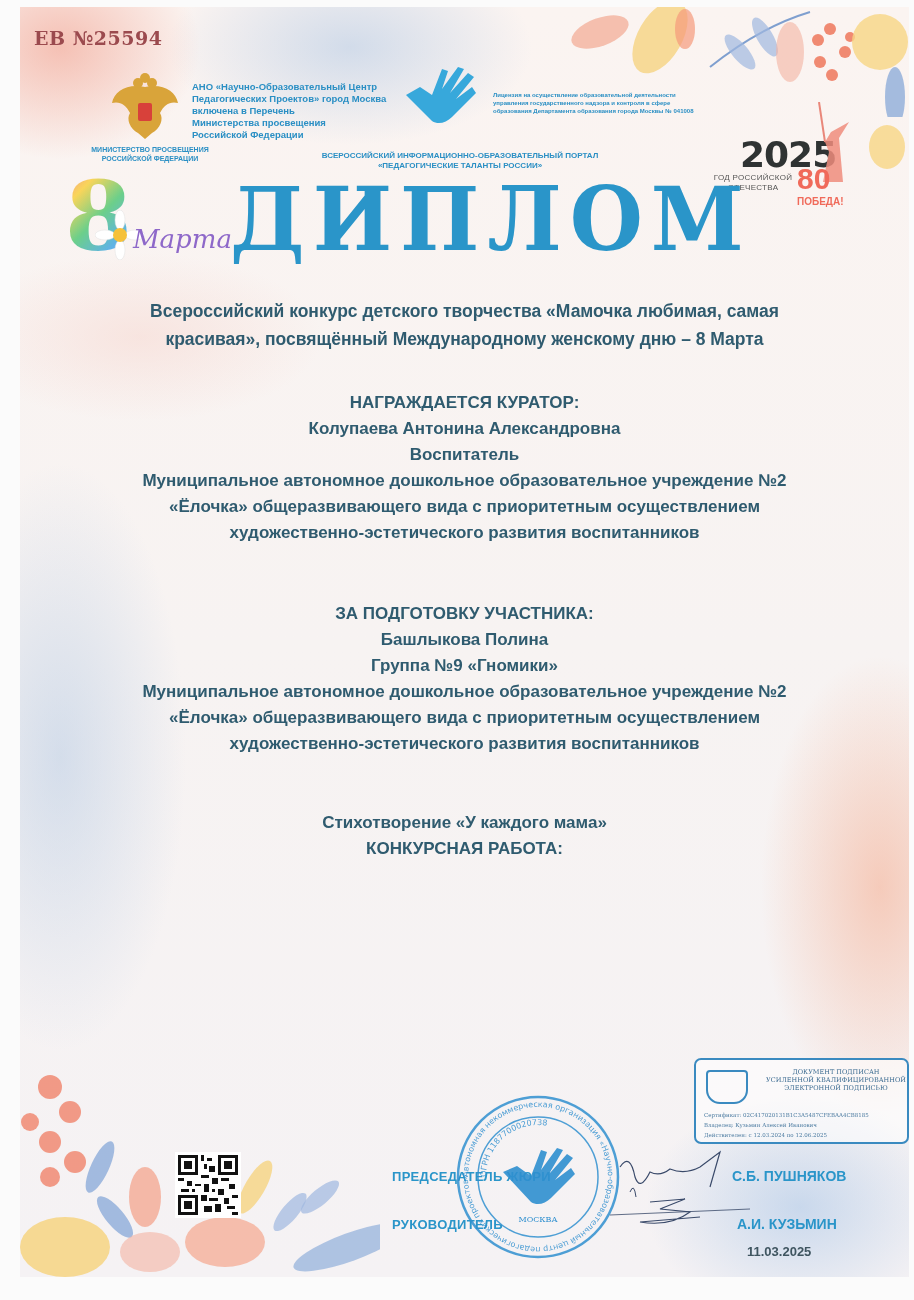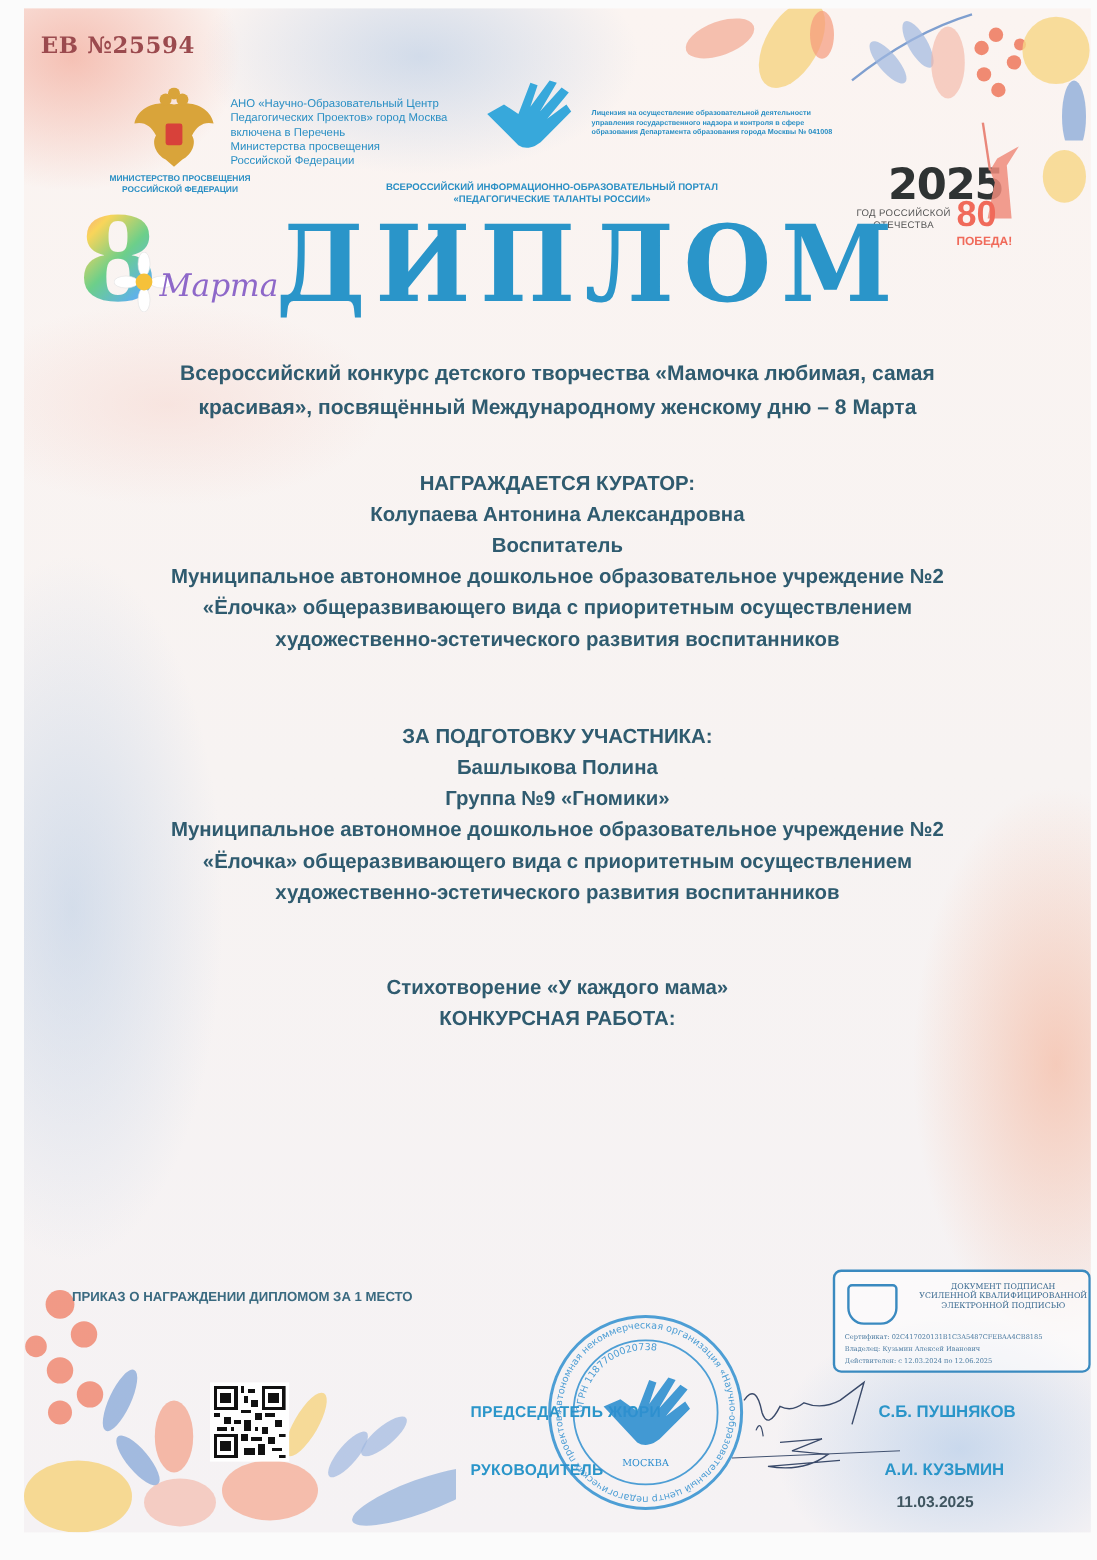--- a/index.html
+++ b/index.html
@@ -23,21 +23,21 @@
     .ev-number {
       left: 14px; top: 20px; font-family: "DejaVu Serif", serif; font-weight: bold; font-size: 19px;
       color: #9b4a4e; letter-spacing: 0.5px;
     }
     .eagle { left: 88px; top: 66px; width: 74px; height: 68px; }
     .ministry-caption {
       left: 60px; top: 138px; width: 140px; text-align: center; font-size: 7px; font-weight: bold;
       color: #2a8fc4; line-height: 9px;
     }
     .ano-text {
-      left: 172px; top: 74px; font-size: 9.5px; font-weight: normal; color: #2a8fc4; line-height: 12px;
+      left: 172px; top: 74px; font-size: 9.5px; font-weight: bold; color: #2a8fc4; line-height: 12px;
     }
     .hand-logo { left: 382px; top: 58px; width: 78px; height: 62px; }
     .license-text {
       left: 473px; top: 84px; font-size: 6px; font-weight: bold; color: #2a8fc4; line-height: 8px;
     }
     .portal-text {
       left: 290px; top: 144px; width: 300px; text-align: center; font-size: 8px; font-weight: bold;
       color: #2a8fc4; line-height: 10px;
     }
     .year-block { left: 688px; top: 130px; width: 90px; text-align: center; color: #333; }
@@ -214,21 +214,20 @@
     <div>«Ёлочка» общеразвивающего вида с приоритетным осуществлением</div>
     <div>художественно-эстетического развития воспитанников</div>
   </div>
 
   <div class="abs body-text section sec-work">
     <div>Стихотворение «У каждого мама»</div>
     <div>КОНКУРСНАЯ РАБОТА:</div>
   </div>
 
   <div class="abs footer-order">
-    <div>ПРИКАЗ О НАГРАЖДЕНИИ ДИПЛОМОМ ЗА 1 МЕСТО</div>
   </div>
 
   <div class="abs qr">
     <svg width="60" height="60" viewBox="0 0 21 21" shape-rendering="crispEdges">
       <rect width="21" height="21" fill="#fff"></rect>
       <g fill="#111">
         <rect x="0" y="0" width="7" height="7"></rect>
           <rect x="1" y="1" width="5" height="5" fill="#fff"></rect>
           <rect x="2" y="2" width="3" height="3"></rect>
         <rect x="14" y="0" width="7" height="7"></rect>

